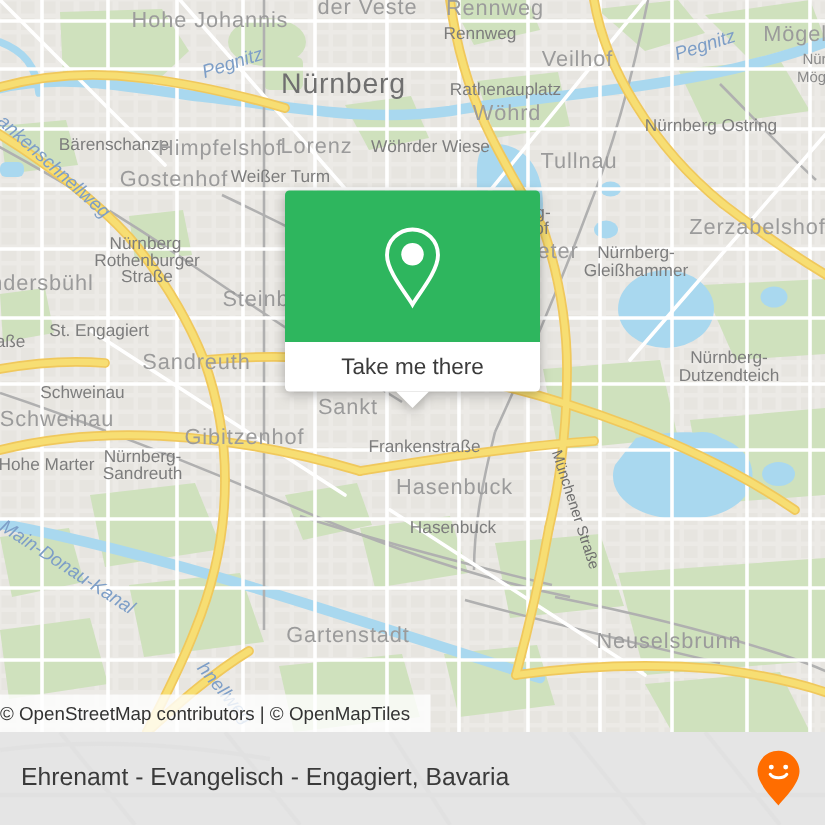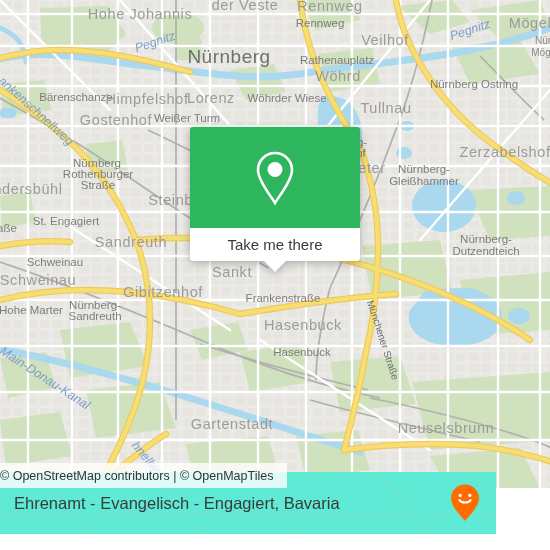--- a/index.html
+++ b/index.html
@@ -130,24 +130,24 @@
   .attrib span {
     font-size: 12.5px;
     color: #333333;
     font-family: "Liberation Sans", sans-serif;
   }
 
   
   .bottombar {
     position: absolute;
     left: 0;
-    top: 472px;
-    width: 496px;
+    top: 488px;
+    width: 550px;
     height: 62px;
-    background: #5eead4;
+    background: #e5e5e5;
     overflow: hidden;
   }
   .bottombar-watermark {
     position: absolute;
     left: 0; top: -488px;
     width: 550px; height: 550px;
     opacity: 0.10;
     pointer-events: none;
   }
   .bottom-title {

